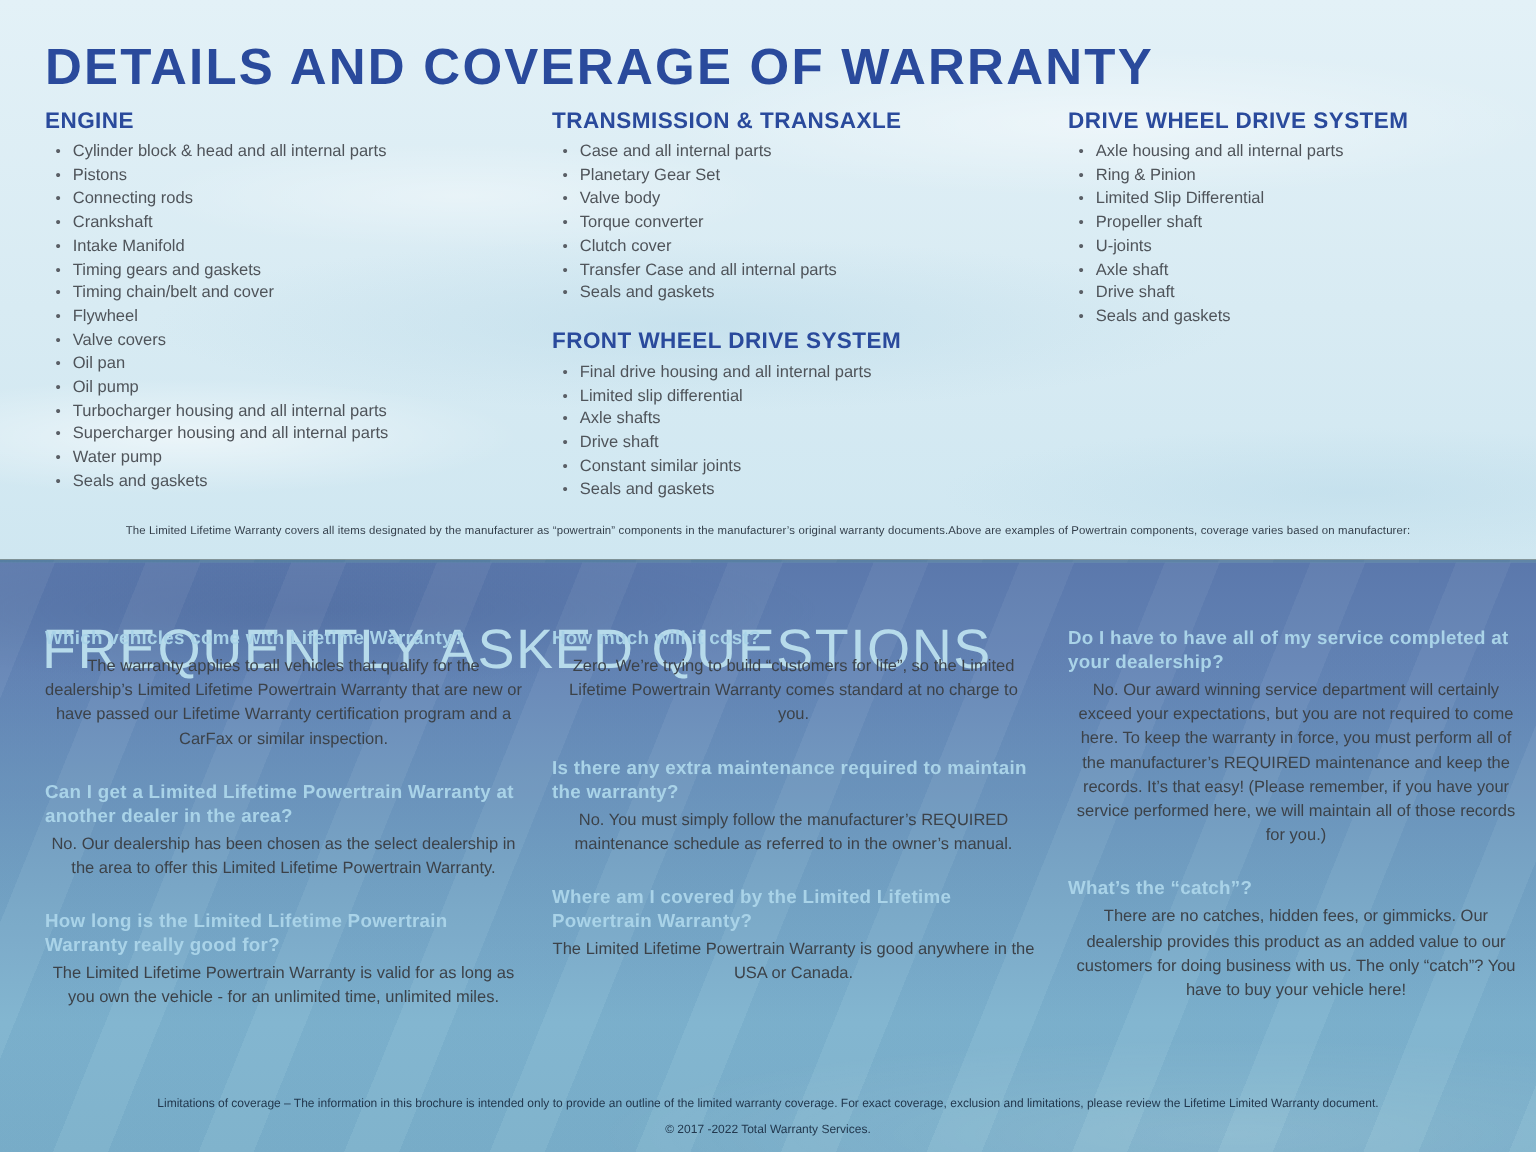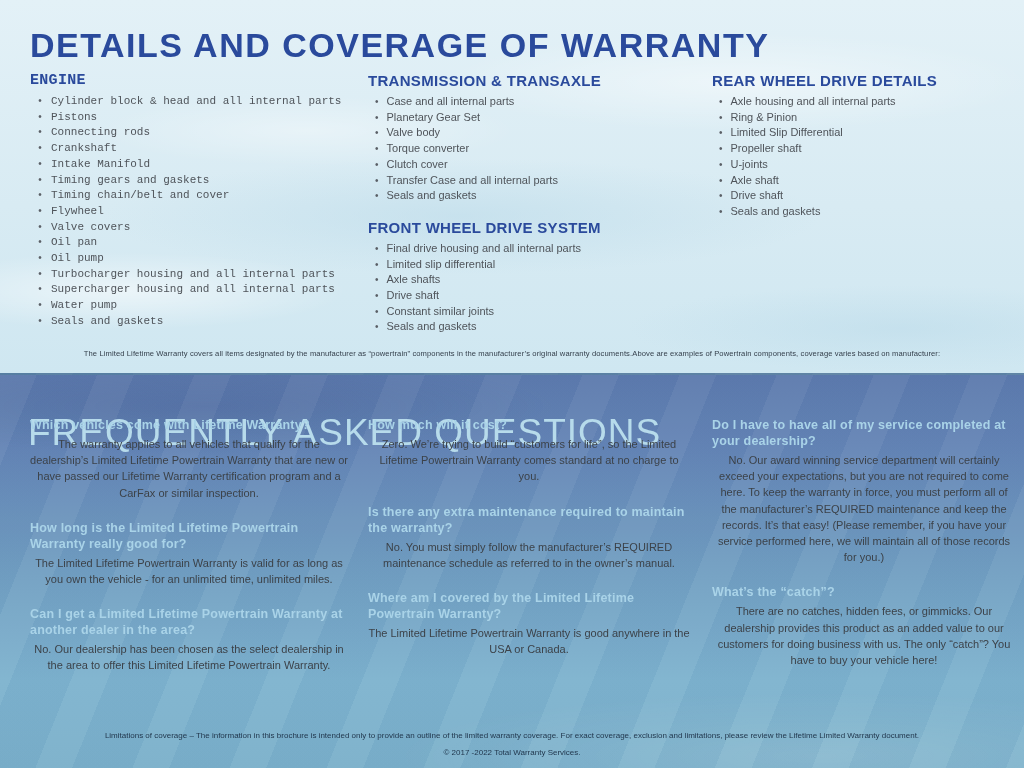--- a/index.html
+++ b/index.html
@@ -20,21 +20,21 @@
       linear-gradient(180deg, #e3f1f7 0%, #d8ebf3 55%, #cfe7f1 100%);
   }
 
   .main-title {
     position: absolute; left: 30px; top: 26px;
     font-size: 34px; font-weight: bold; letter-spacing: 1.5px;
     color: #2a4a9c;
   }
 
   .cov-col { position: absolute; top: 72px; }
-  .cov-col-1 { left: 30px;  width: 332px; font-family: Liberation Mono, monospace; }
+  .cov-col-1 { left: 30px;  width: 332px; }
   .cov-col-2 { left: 368px; width: 334px; }
   .cov-col-3 { left: 712px; width: 302px; }
 
   .cov-section + .cov-section { margin-top: 15px; }
 
   .cov-heading {
     font-size: 15px; font-weight: bold; color: #2a4a9c;
     letter-spacing: 0.3px; margin-bottom: 5px;
   }
 
@@ -224,21 +224,21 @@
             <li>
               <span class="blt">•</span>
               <span class="itxt">Seals and gaskets</span>
             </li>
           </ul>
       </div>
     </div>
 
     <div class="cov-col cov-col-3">
       <div class="cov-section">
-        <h2 class="cov-heading">REAR WHEEL DRIVE DETAILS</h2>
+        <h2 class="cov-heading">DRIVE WHEEL DRIVE SYSTEM</h2>
         <ul class="cov-list">
             <li>
               <span class="blt">•</span>
               <span class="itxt">Axle housing and all internal parts</span>
             </li>
             <li>
               <span class="blt">•</span>
               <span class="itxt">Ring &amp; Pinion</span>
             </li>
             <li>
@@ -274,26 +274,26 @@
 
   <div class="faq-section">
     <h1 class="faq-title">FREQUENTLY ASKED QUESTIONS</h1>
 
     <div class="faq-col faq-col-1">
       <div class="qa">
         <div class="q">Which vehicles come with Lifetime Warranty?</div>
         <div class="a">The warranty applies to all vehicles that qualify for the dealership’s Limited Lifetime Powertrain Warranty that are new or have passed our Lifetime Warranty certification program and a CarFax or similar inspection.</div>
       </div>
       <div class="qa">
+        <div class="q">Can I get a Limited Lifetime Powertrain Warranty at another dealer in the area?</div>
+        <div class="a">No. Our dealership has been chosen as the select dealership in the area to offer this Limited Lifetime Powertrain Warranty.</div>
+      </div>
+      <div class="qa">
         <div class="q">How long is the Limited Lifetime Powertrain Warranty really good for?</div>
         <div class="a">The Limited Lifetime Powertrain Warranty is valid for as long as you own the vehicle - for an unlimited time, unlimited miles.</div>
-      </div>
-      <div class="qa">
-        <div class="q">Can I get a Limited Lifetime Powertrain Warranty at another dealer in the area?</div>
-        <div class="a">No. Our dealership has been chosen as the select dealership in the area to offer this Limited Lifetime Powertrain Warranty.</div>
       </div>
     </div>
 
     <div class="faq-col faq-col-2">
       <div class="qa">
         <div class="q">How much will it cost?</div>
         <div class="a">Zero. We’re trying to build “customers for life”, so the Limited Lifetime Powertrain Warranty comes standard at no charge to you.</div>
       </div>
       <div class="qa">
         <div class="q">Is there any extra maintenance required to maintain the warranty?</div>

